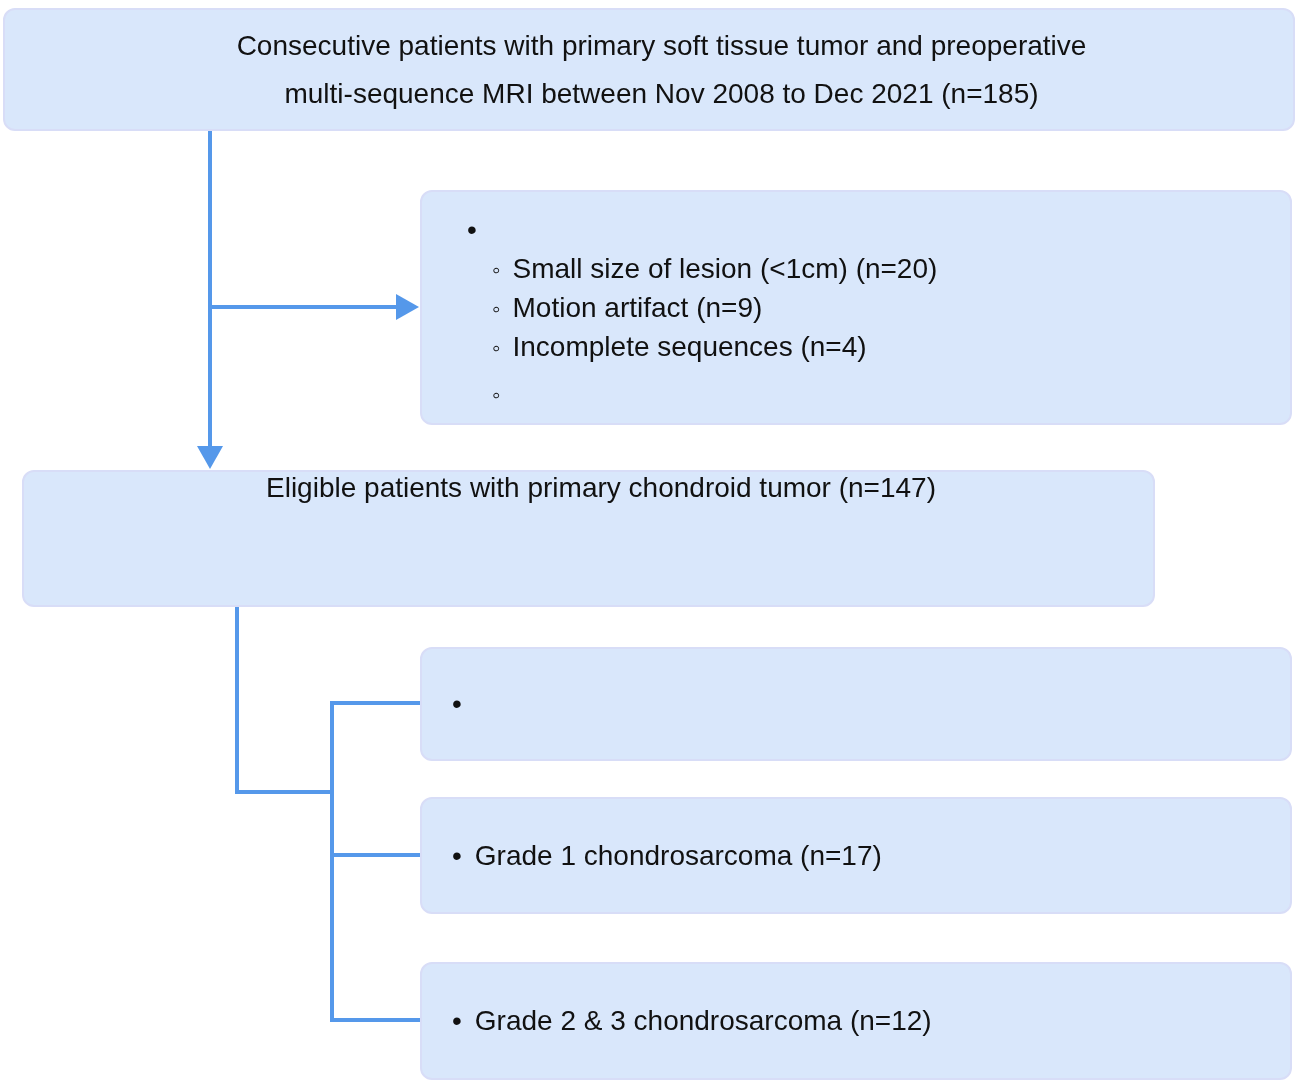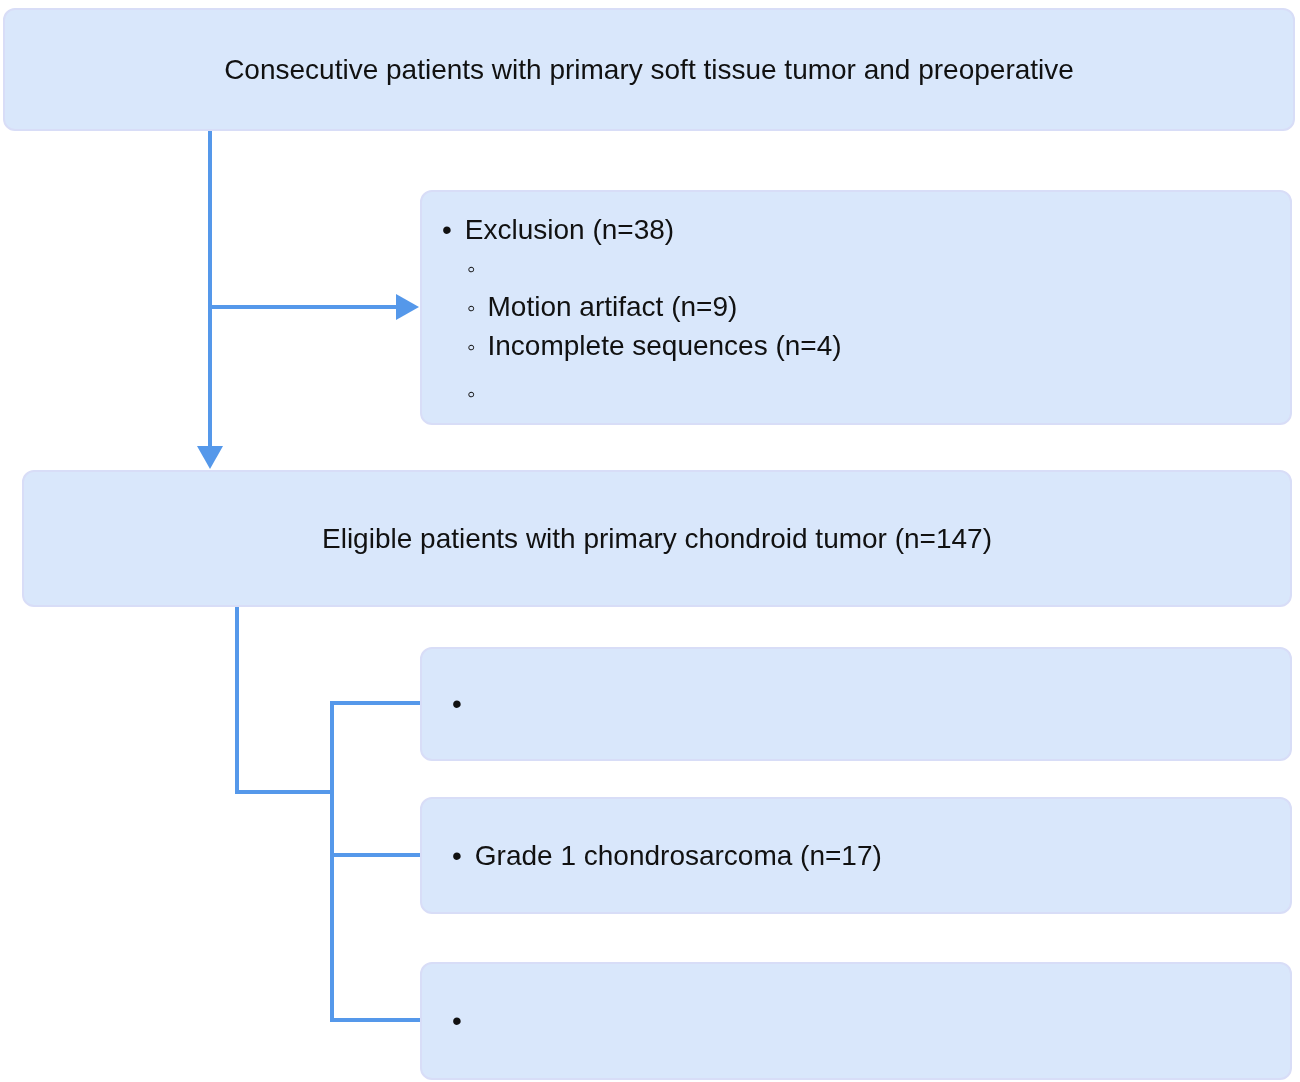--- a/index.html
+++ b/index.html
@@ -12,20 +12,21 @@
     color: #111111;
     overflow: hidden;
   }
   .box {
     position: absolute;
     background: #d9e7fb;
     border: 2px solid #d8ddf7;
     border-radius: 12px;
     box-sizing: border-box;
     font-size: 28px;
+    padding-left: 25px;
   }
   .connectors {
     position: absolute;
     left: 0; top: 0;
     width: 1300px; height: 1082px;
     pointer-events: none;
   }
   
   .box-top {
     left: 3px; top: 8px; width: 1292px; height: 123px;
@@ -44,22 +45,22 @@
   }
   .excl-item {
     display: flex; align-items: baseline; gap: 12px;
     padding-left: 45px; line-height: 38px;
   }
   .excl-item-last { margin-top: 9px; }
   .bullet { flex: 0 0 auto; }
   .sub-bullet { flex: 0 0 auto; font-size: 24px; }
   
   .box-eligible {
-    left: 22px; top: 470px; width: 1270px; height: 137px;
-    display: flex; justify-content: center; align-items: center;
+    left: 22px; top: 470px; width: 1133px; height: 137px;
+    display: flex; justify-content: center; align-items: flex-start;
     text-align: center;
   }
   
   .box-outcome {
     width: 872px; left: 420px;
     display: flex; align-items: center; gap: 13px;
     padding-left: 30px;
   }
   .box-outcome-0 { top: 647px; height: 114px; }
   .box-outcome-1 { top: 797px; height: 117px; }
@@ -82,29 +83,30 @@
 
     <line x1="332" y1="701" x2="332" y2="1022" stroke="#5598ea" stroke-width="4"></line>
 
     <line x1="330" y1="703" x2="421" y2="703" stroke="#5598ea" stroke-width="4"></line>
     <line x1="330" y1="855" x2="421" y2="855" stroke="#5598ea" stroke-width="4"></line>
     <line x1="330" y1="1020" x2="421" y2="1020" stroke="#5598ea" stroke-width="4"></line>
   </svg>
 
   <div class="box box-top">
     <div>Consecutive patients with primary soft tissue tumor and preoperative</div>
+    <div>multi-sequence MRI between Nov 2008 to Dec 2021 (n=185)</div>
   </div>
 
   <div class="box box-exclusion">
     <div class="excl-title">
       <span class="bullet">•</span>
-      <span>Exclusion (n=38)</span>
     </div>
     <div class="excl-item">
       <span class="sub-bullet">◦</span>
+      <span>Small size of lesion (&lt;1cm) (n=20)</span>
     </div>
     <div class="excl-item">
       <span class="sub-bullet">◦</span>
       <span>Motion artifact (n=9)</span>
     </div>
     <div class="excl-item">
       <span class="sub-bullet">◦</span>
       <span>Incomplete sequences (n=4)</span>
     </div>
     <div class="excl-item excl-item-last">
@@ -118,15 +120,16 @@
 
   <div class="box box-outcome box-outcome-0">
     <span class="bullet">•</span>
   </div>
   <div class="box box-outcome box-outcome-1">
     <span class="bullet">•</span>
     <span>Grade 1 chondrosarcoma (n=17)</span>
   </div>
   <div class="box box-outcome box-outcome-2">
     <span class="bullet">•</span>
+    <span>Grade 2 &amp; 3 chondrosarcoma (n=12)</span>
   </div>
 
 </div>
 
 </body></html>

